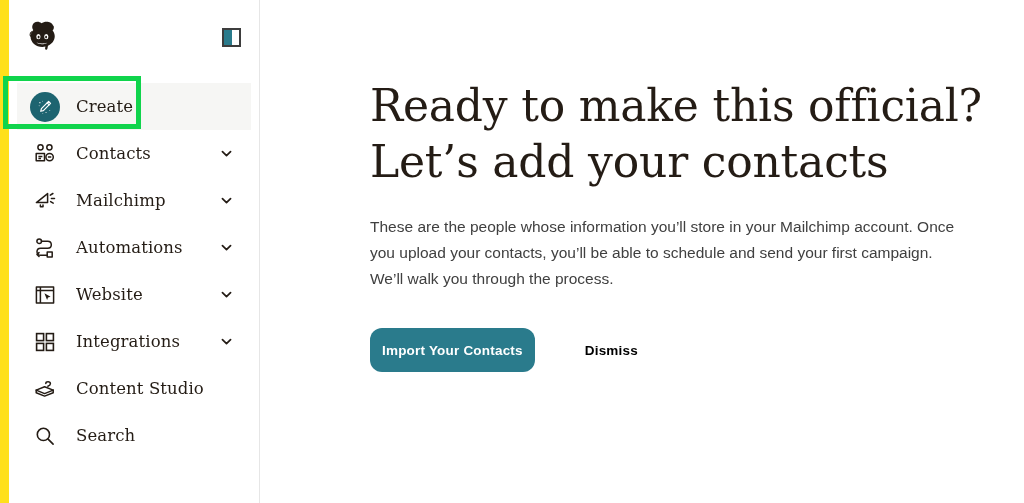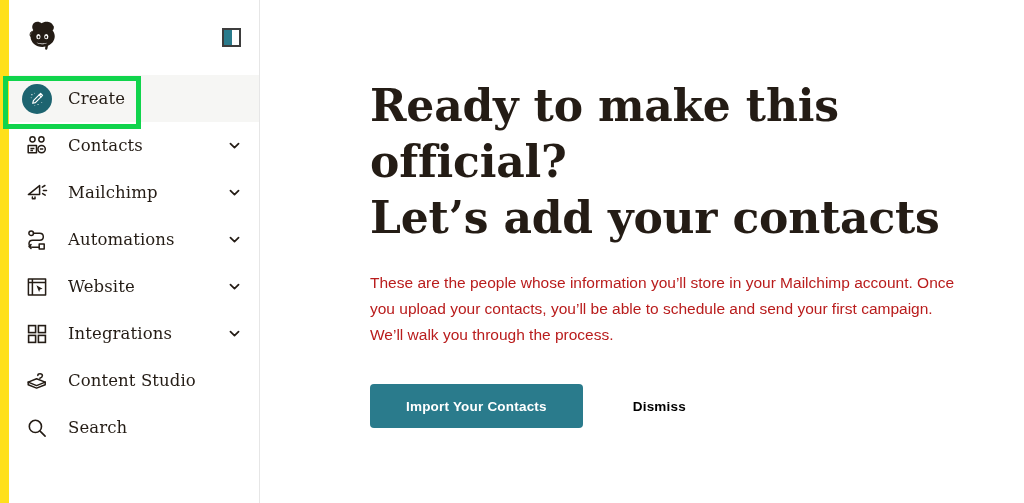--- a/index.html
+++ b/index.html
@@ -74,21 +74,21 @@
     background: #2a7b8c;
   }
   .panel-toggle .pt-right {
     width: 50%;
     background: #ffffff;
   }
 
   
   .nav {
     padding: 0;
-    margin: 0;
+    margin: 8px;
     list-style: none;
   }
   .nav-item {
     position: relative;
     height: 47px;
     display: flex;
     align-items: center;
     padding: 0 18px 0 13px;
     box-sizing: border-box;
     cursor: pointer;
@@ -164,46 +164,45 @@
     font-size: 44px;
     line-height: 56px;
     font-weight: 400;
     color: #241c15;
     margin: 0 0 24px 0;
     letter-spacing: -0.2px;
     max-width: 620px;
   }
   .hero-title .line {
     display: block;
-    font-weight: bold;
   }
   .hero-body {
     font-family: "Liberation Sans", sans-serif;
     font-size: 15.5px;
     line-height: 26px;
-    color: #b91c1c;
+    color: #404040;
     margin: 0 0 36px 0;
     max-width: 600px;
   }
   .cta-row {
     display: flex;
     align-items: center;
   }
   .btn-primary {
     background: #2a7b8c;
     color: #ffffff;
     border: none;
     font-family: "Liberation Sans", sans-serif;
     font-size: 13.5px;
     font-weight: bold;
     letter-spacing: 0.2px;
-    padding: 0 36px;
+    padding: 0 12px;
     height: 44px;
     cursor: pointer;
-    border-radius: 4px;
+    border-radius: 12px;
     white-space: nowrap;
   }
   .btn-link {
     background: none;
     border: none;
     font-family: "Liberation Sans", sans-serif;
     font-size: 13.5px;
     font-weight: bold;
     color: #000000;
     margin-left: 50px;

